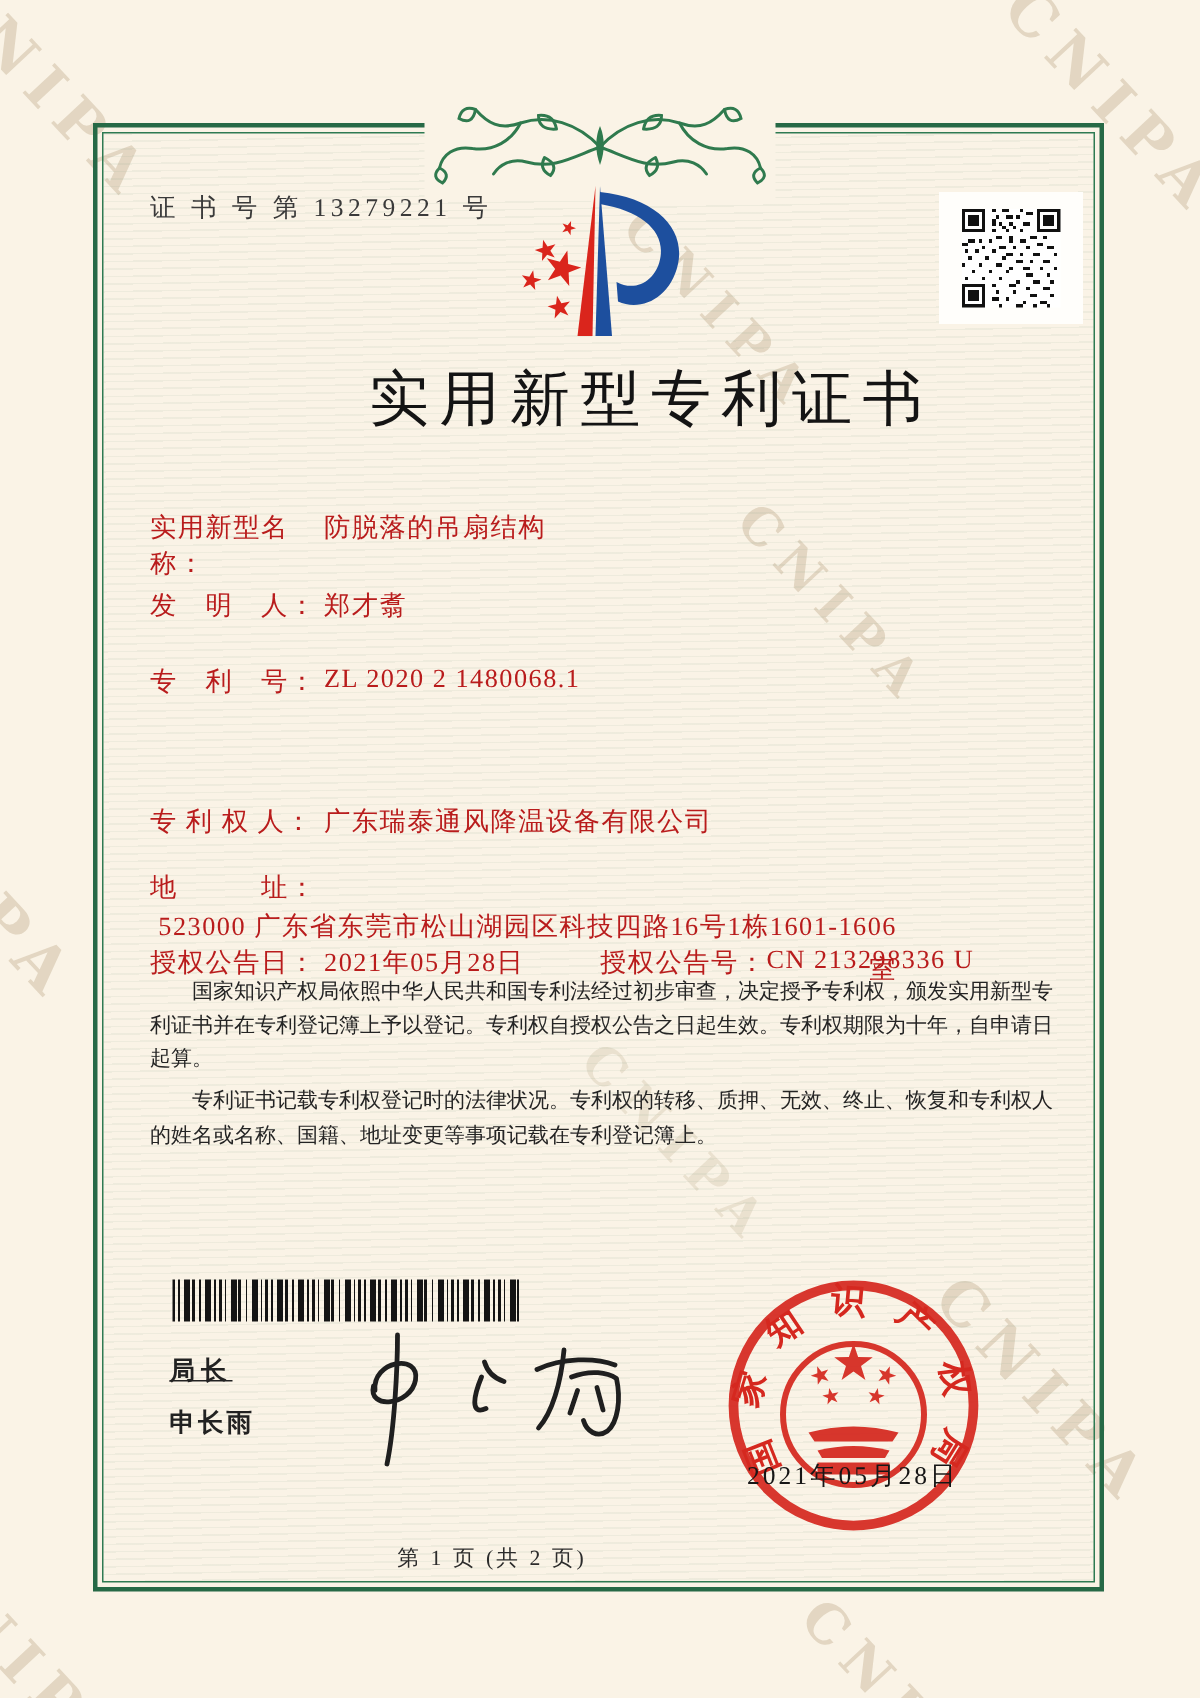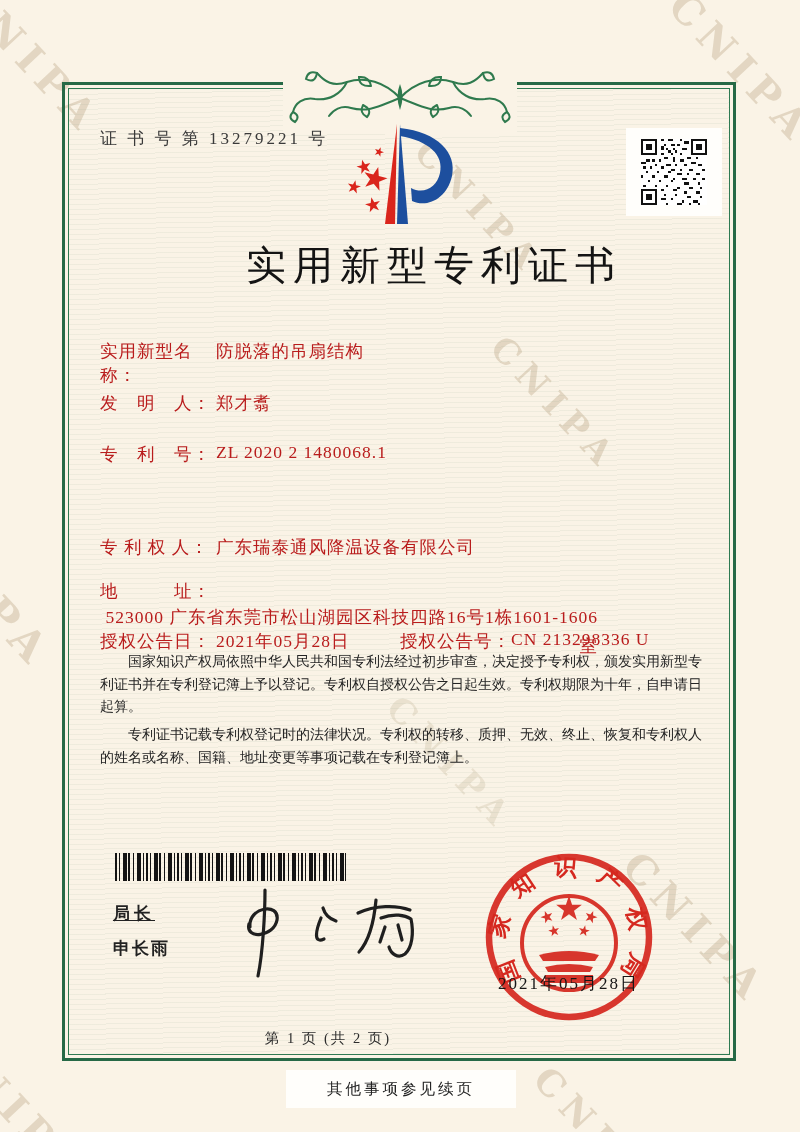--- a/index.html
+++ b/index.html
@@ -222,15 +222,14 @@
         <rect x="62" y="124" width="48" height="8"></rect>
       </g>
       <defs>
         <path id="st2" d="M0,-10 L2.29,-3.16 L9.51,-3.09 L3.71,1.21 L5.88,8.09 L0,3.9 L-5.88,8.09 L-3.71,1.21 L-9.51,-3.09 L-2.29,-3.16 Z"></path>
       </defs>
     </svg>
   </div>
   <div class="seal-date">2021年05月28日</div>
 
   <div class="page-no">第 1 页 (共 2 页)</div>
-  <div class="cont-strip">其他事项参见续页</div>
 
 </div>
 
 </body></html>

